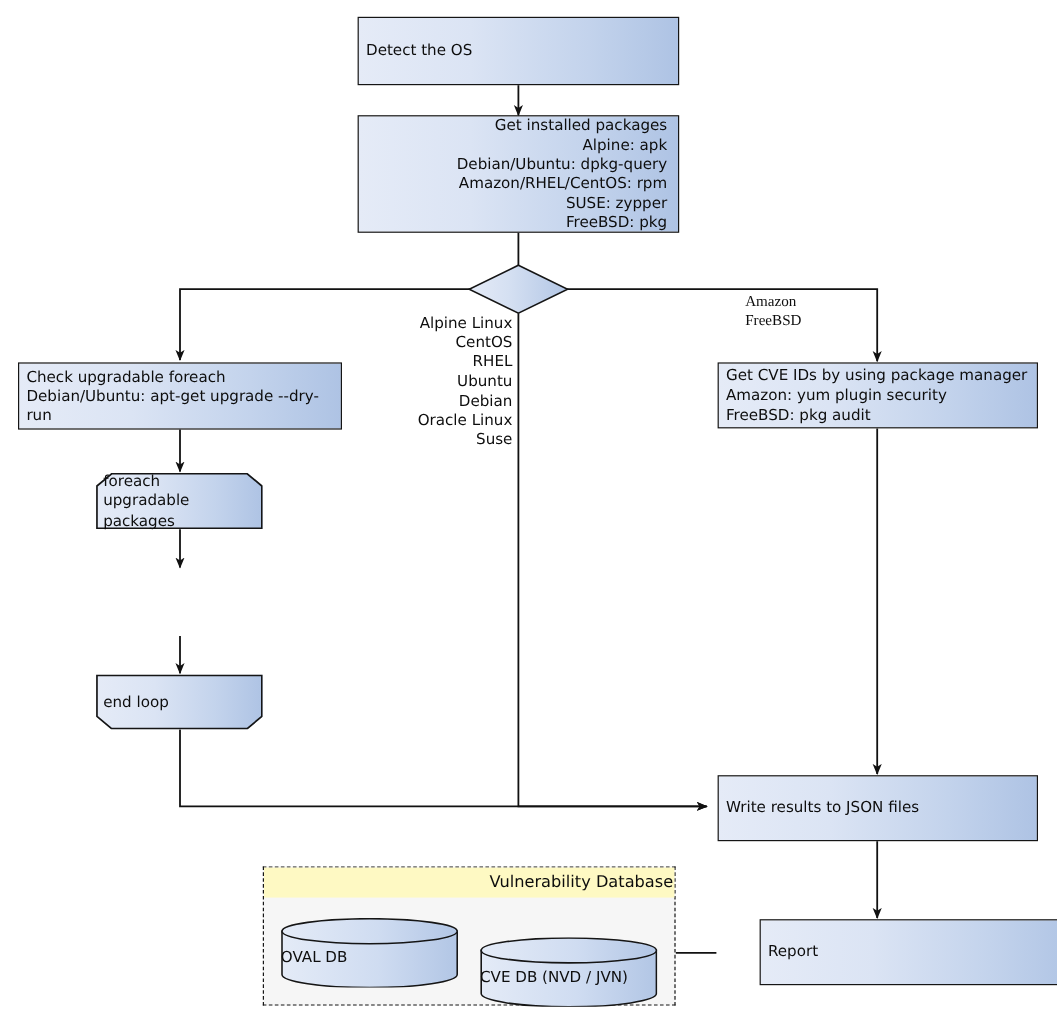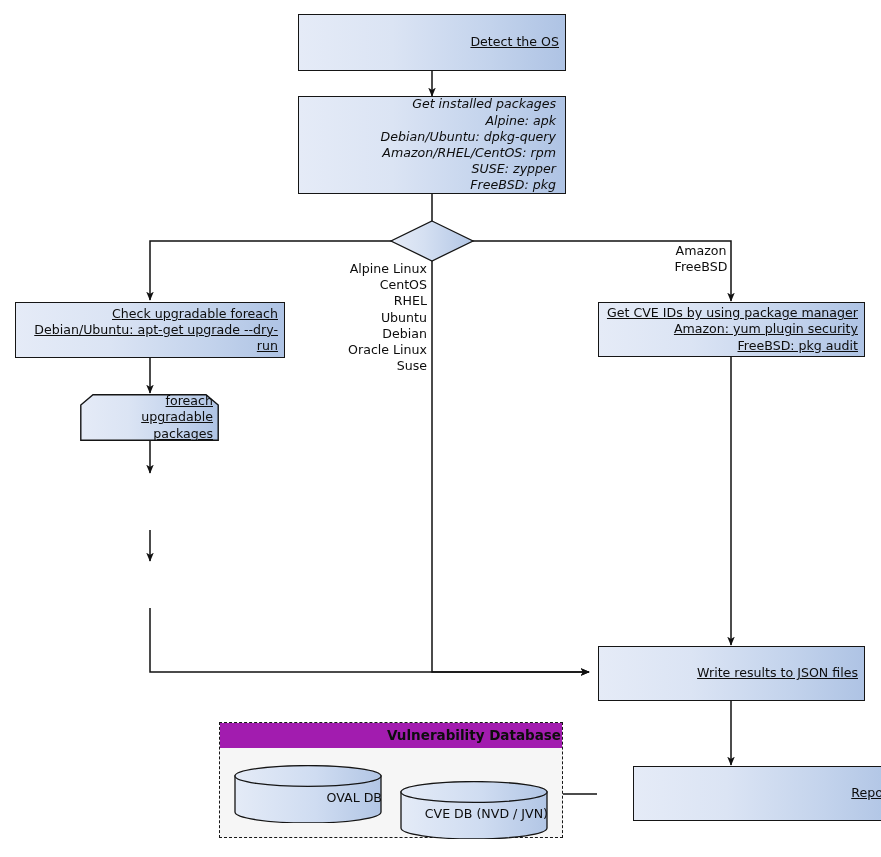--- a/index.html
+++ b/index.html
@@ -32,21 +32,21 @@
     background: linear-gradient(to right, #e5ebf7 0%, #dbe4f4 35%, #c3d3ec 72%, #aec3e4 100%);
     display: flex;
     align-items: center;
     justify-content: center;
     color: #0d0d0d;
     font-size: 12.6px;
     line-height: 16.2px;
     white-space: pre-line;
   }
   .node .txt { display: block; width: 100%; padding: 0 6px; box-sizing: border-box; }
-  .align-center .txt { text-align: right; text-decoration: underline; }
+  .align-center .txt { text-align: left; }
   .align-right  .txt { text-align: right; padding-right: 9px; }
   
   .loop-begin {
     border: none;
     background: transparent;
   }
   .loop-begin .shape-fill {
     position: absolute; inset: 0;
     background: linear-gradient(to right, #e5ebf7 0%, #dbe4f4 35%, #c3d3ec 72%, #aec3e4 100%);
     clip-path: polygon(13px 0, calc(100% - 13px) 0, 100% 11px, 100% 100%, 0 100%, 0 11px);
@@ -60,51 +60,50 @@
   .loop-outline { position: absolute; inset: 0; pointer-events: none; }
   .node .txt { position: relative; z-index: 2; }
 
   .edge-label {
     position: absolute;
     color: #0d0d0d;
     font-size: 12.6px;
     line-height: 16.2px;
     white-space: pre-line;
   }
-  .lbl-center { text-align: center; }
+  .lbl-center { text-align: left; font-family: Liberation Serif, serif; }
   .lbl-right  { text-align: right; }
 
   .group-box {
     position: absolute;
     box-sizing: border-box;
     border: 1.6px dashed #171717;
     background: #f6f6f6;
   }
   .group-title {
     position: absolute;
     left: 0; right: 0; top: 0;
     height: 25px;
-    background: #a21caf;
+    background: #fef9c3;
     color: #0d0d0d;
     font-size: 13.5px;
     line-height: 25px;
     text-align: right;
     padding-right: 1px;
     box-sizing: border-box;
     white-space: nowrap;
     overflow: visible;
-    font-weight: bold;
   }
   .cyl {
     position: absolute;
   }
   .cyl-label {
     position: absolute;
     left: 0; right: 0;
-    text-align: right;
+    text-align: left;
     color: #0d0d0d;
     font-size: 12.6px;
     pointer-events: none;
   }
 </style>
 </head>
 <body>
 
 <div id="canvas">
 
@@ -148,21 +147,21 @@
         <stop offset="40%" stop-color="#d5e0f2"></stop>
         <stop offset="100%" stop-color="#b2c6e5"></stop>
       </linearGradient>
     </defs>
   </svg>
 
   <div class="node align-center" style="left:298px; top:14px; width:268px; height:57px;">
     <span class="txt">Detect the OS</span>
   </div>
 
-  <div class="node align-right" style="left:298px; top:96px; width:268px; height:98px;font-style:italic;">
+  <div class="node align-right" style="left:298px; top:96px; width:268px; height:98px;">
     <span class="txt">Get installed packages
 Alpine: apk
 Debian/Ubuntu: dpkg-query
 Amazon/RHEL/CentOS: rpm
 SUSE: zypper
 FreeBSD: pkg</span>
   </div>
 
   <div class="node align-center" style="left:15px; top:302px; width:270px; height:56px;">
     <span class="txt">Check upgradable foreach
@@ -172,20 +171,27 @@
   <div class="node loop-begin align-center" style="left:80px; top:394px; width:139px; height:47px;">
     <span class="shape-fill"></span>
     <svg class="loop-outline" viewBox="0 0 139 47" preserveAspectRatio="none">
       <polygon points="13,0.8 126,0.8 138.2,11 138.2,46.2 0.8,46.2 0.8,11" fill="none" stroke="#151515" stroke-width="1.4" vector-effect="non-scaling-stroke"></polygon>
     </svg>
     <span class="txt">foreach
 upgradable  packages</span>
   </div>
 
 
+  <div class="node loop-end align-center" style="left:80px; top:562px; width:139px; height:46px;">
+    <span class="shape-fill"></span>
+    <svg class="loop-outline" viewBox="0 0 139 46" preserveAspectRatio="none">
+      <polygon points="0.8,0.8 138.2,0.8 138.2,35 126,45.2 13,45.2 0.8,35" fill="none" stroke="#151515" stroke-width="1.4" vector-effect="non-scaling-stroke"></polygon>
+    </svg>
+    <span class="txt">end loop</span>
+  </div>
 
   <div class="node align-center" style="left:598px; top:302px; width:267px; height:55px;">
     <span class="txt">Get CVE IDs by using package manager
 Amazon: yum plugin security
 FreeBSD: pkg audit</span>
   </div>
 
   <div class="node align-center" style="left:598px; top:646px; width:267px; height:55px;">
     <span class="txt">Write results to JSON files</span>
   </div>

